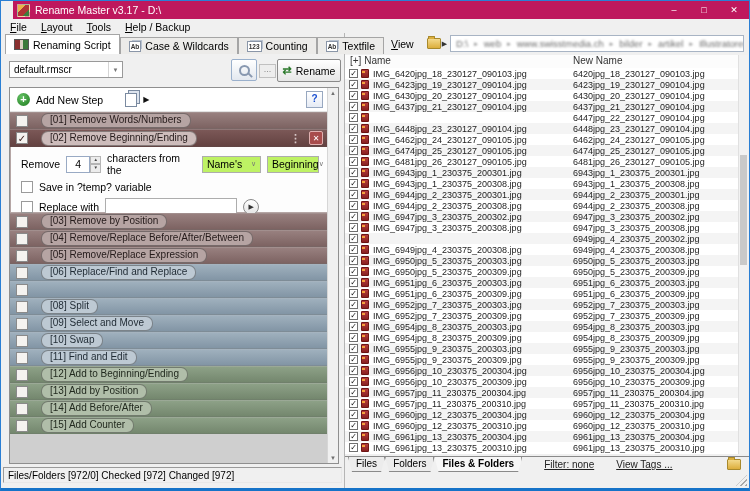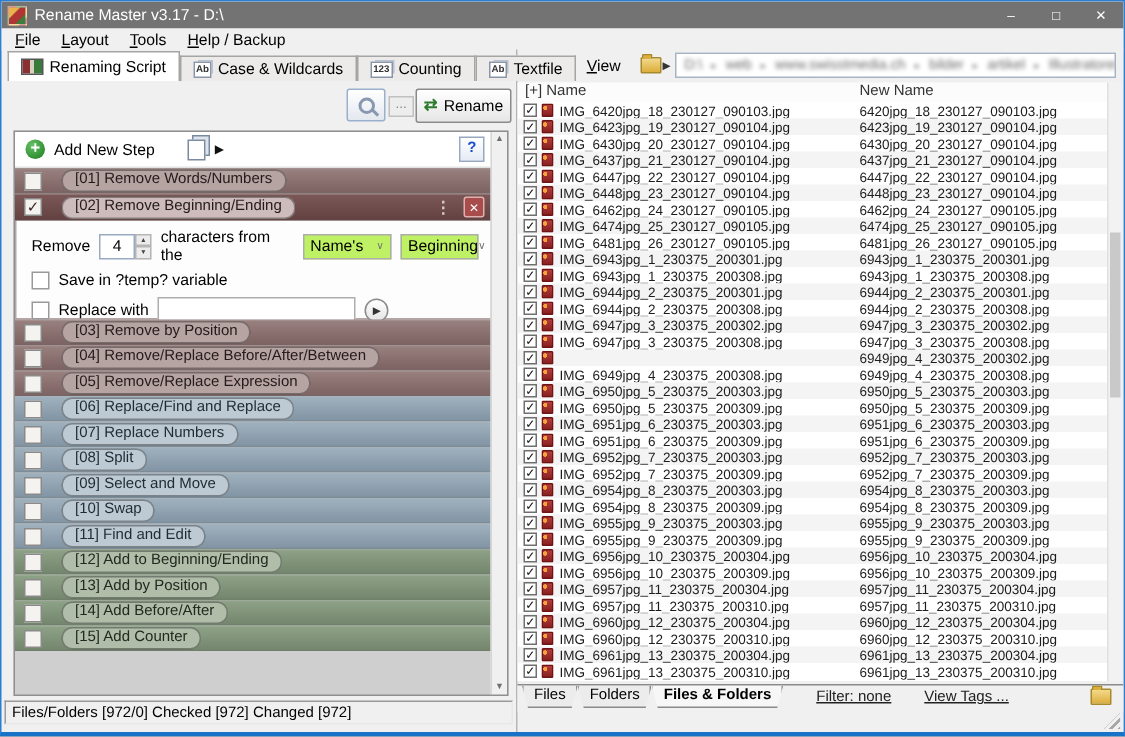--- a/index.html
+++ b/index.html
@@ -1,21 +1,21 @@
 <!DOCTYPE html>
 <html><head>
 <meta charset="utf-8">
 <style>
   html,body{margin:0;padding:0;background:#888;}
   .window{position:relative;width:750px;height:491px;box-sizing:border-box;
     border:1px solid #2a7fd4;border-bottom:3px solid #1673c8;background:#f0f0f0;
     font-family:"Liberation Sans",sans-serif;font-size:11px;color:#000;overflow:hidden;
     -webkit-font-smoothing:antialiased;}
   
-  #titlebar{position:absolute;left:0;top:0;right:0;height:18px;background:#737373;color:#fff;
+  #titlebar{position:absolute;left:12px;top:0;right:0;height:18px;background:#be185d;color:#fff;
     display:flex;align-items:center;padding-left:4px;font-size:10.5px;}
   .app-icon{width:11px;height:11px;margin-right:5px;border:1px solid rgba(255,255,255,.5);
     background:linear-gradient(135deg,#e8b34a 0 35%,#b03434 35% 70%,#3c7d3c 70%);}
   .win-ctl{width:30px;height:18px;display:flex;align-items:center;justify-content:center;font-size:9px;color:#fff;}
   #win-ctls{margin-left:auto;display:flex;}
   
   #menubar{position:absolute;left:0;top:18px;right:0;height:15px;background:#f0f0f0;
     display:flex;align-items:center;padding-left:2px;}
   .menu-item{display:inline-block;padding:0 7px;font-size:10.5px;}
   .menu-item::first-letter{text-decoration:underline;}
@@ -182,20 +182,24 @@
         <span class="tabicon ">123</span>
         <span>Counting</span>
       </div>
       <div class="ltab">
         <span class="tabicon ">Ab</span>
         <span>Textfile</span>
       </div>
     </div>
 
   <div id="ltoolbar">
+    <div class="combo">
+      <span>default.rmscr</span>
+      <span class="combo-btn">▼</span>
+    </div>
     <div class="btn-search">
       <span class="mag"></span>
     </div>
     <div class="btn-dots">...</div>
     <div class="btn-rename">
       <span class="rename-ic">⇄</span>
       <span>Rename</span>
     </div>
   </div>
 
@@ -266,21 +270,20 @@
     <span class="step-pill">[05]  Remove/Replace Expression</span>
 
   </div>
           <div class="step g-replace">
     <span class="step-check"></span>
     <span class="step-pill">[06]  Replace/Find and Replace</span>
 
   </div>
           <div class="step g-replace">
     <span class="step-check"></span>
-    <span class="step-pill">[07]  Replace Numbers</span>
 
   </div>
           <div class="step g-replace">
     <span class="step-check"></span>
     <span class="step-pill">[08]  Split</span>
 
   </div>
           <div class="step g-replace">
     <span class="step-check"></span>
     <span class="step-pill">[09]  Select and Move</span>
@@ -381,21 +384,20 @@
   </div>
         <div class="frow alt">
     <span class="fcheck">✓</span>
     <span class="fic"></span>
     <span class="fname">IMG_6437jpg_21_230127_090104.jpg</span>
     <span class="fnew">6437jpg_21_230127_090104.jpg</span>
   </div>
         <div class="frow">
     <span class="fcheck">✓</span>
     <span class="fic"></span>
-    <span class="fname">IMG_6447jpg_22_230127_090104.jpg</span>
     <span class="fnew">6447jpg_22_230127_090104.jpg</span>
   </div>
         <div class="frow alt">
     <span class="fcheck">✓</span>
     <span class="fic"></span>
     <span class="fname">IMG_6448jpg_23_230127_090104.jpg</span>
     <span class="fnew">6448jpg_23_230127_090104.jpg</span>
   </div>
         <div class="frow">
     <span class="fcheck">✓</span>

